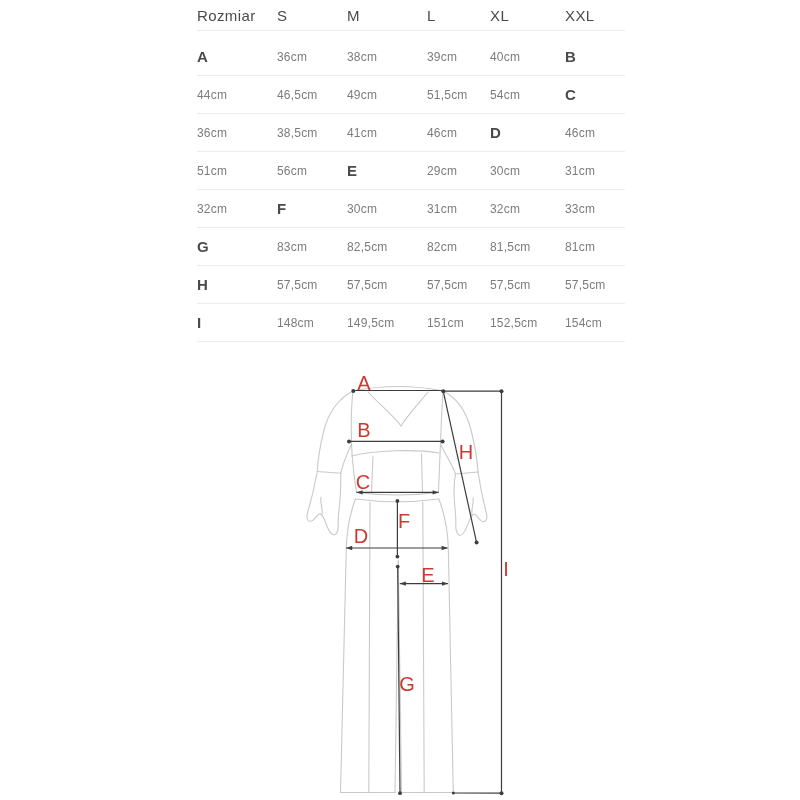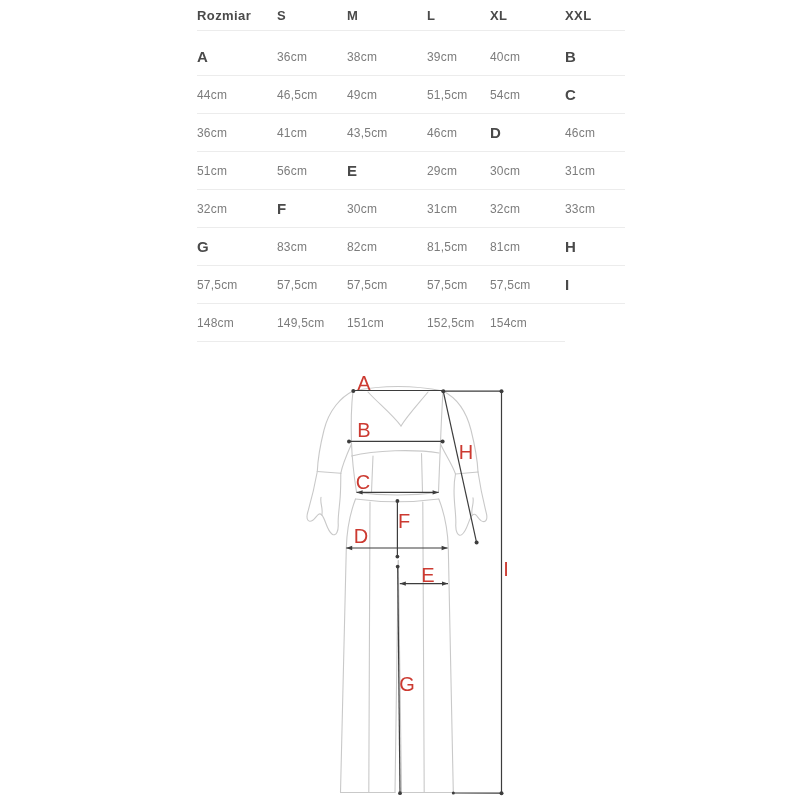--- a/index.html
+++ b/index.html
@@ -22,21 +22,21 @@
     grid-template-columns:80px 70px 80px 63px 75px 60px;
     grid-auto-rows:38px;
   }
   .size-table .cell{
     display:flex;align-items:center;
     font-size:12px;color:var(--value-text);
     border-bottom:1px solid var(--separator);
     letter-spacing:0.2px;
   }
   .size-table .head{
-    height:30px;font-weight:bold;font-size:13px;color:var(--head-text);
+    height:30px;font-weight:normal;font-size:15px;color:var(--head-text);
     letter-spacing:0.4px;
   }
   .size-table .row-label{
     font-weight:bold;font-size:15px;color:var(--head-text);
   }
   
   .diagram-svg{position:absolute;left:0;top:0;}
   .garment{fill:none;stroke:var(--outline-gray);stroke-width:1.1;stroke-linecap:round;stroke-linejoin:round;}
   .measure{stroke:var(--line-dark);fill:var(--line-dark);stroke-width:1.2;}
   .measure polygon,.measure circle{stroke:none;}
@@ -61,39 +61,40 @@
     <div class="cell ">39cm</div>
     <div class="cell ">40cm</div>
     <div class="cell row-label">B</div>
     <div class="cell ">44cm</div>
     <div class="cell ">46,5cm</div>
     <div class="cell ">49cm</div>
     <div class="cell ">51,5cm</div>
     <div class="cell ">54cm</div>
     <div class="cell row-label">C</div>
     <div class="cell ">36cm</div>
+    <div class="cell ">38,5cm</div>
     <div class="cell ">41cm</div>
-    <div class="cell ">43,5cm</div>
     <div class="cell ">46cm</div>
     <div class="cell row-label">D</div>
     <div class="cell ">46cm</div>
     <div class="cell ">51cm</div>
     <div class="cell ">56cm</div>
     <div class="cell row-label">E</div>
     <div class="cell ">29cm</div>
     <div class="cell ">30cm</div>
     <div class="cell ">31cm</div>
     <div class="cell ">32cm</div>
     <div class="cell row-label">F</div>
     <div class="cell ">30cm</div>
     <div class="cell ">31cm</div>
     <div class="cell ">32cm</div>
     <div class="cell ">33cm</div>
     <div class="cell row-label">G</div>
     <div class="cell ">83cm</div>
+    <div class="cell ">82,5cm</div>
     <div class="cell ">82cm</div>
     <div class="cell ">81,5cm</div>
     <div class="cell ">81cm</div>
     <div class="cell row-label">H</div>
     <div class="cell ">57,5cm</div>
     <div class="cell ">57,5cm</div>
     <div class="cell ">57,5cm</div>
     <div class="cell ">57,5cm</div>
     <div class="cell ">57,5cm</div>
     <div class="cell row-label">I</div>

